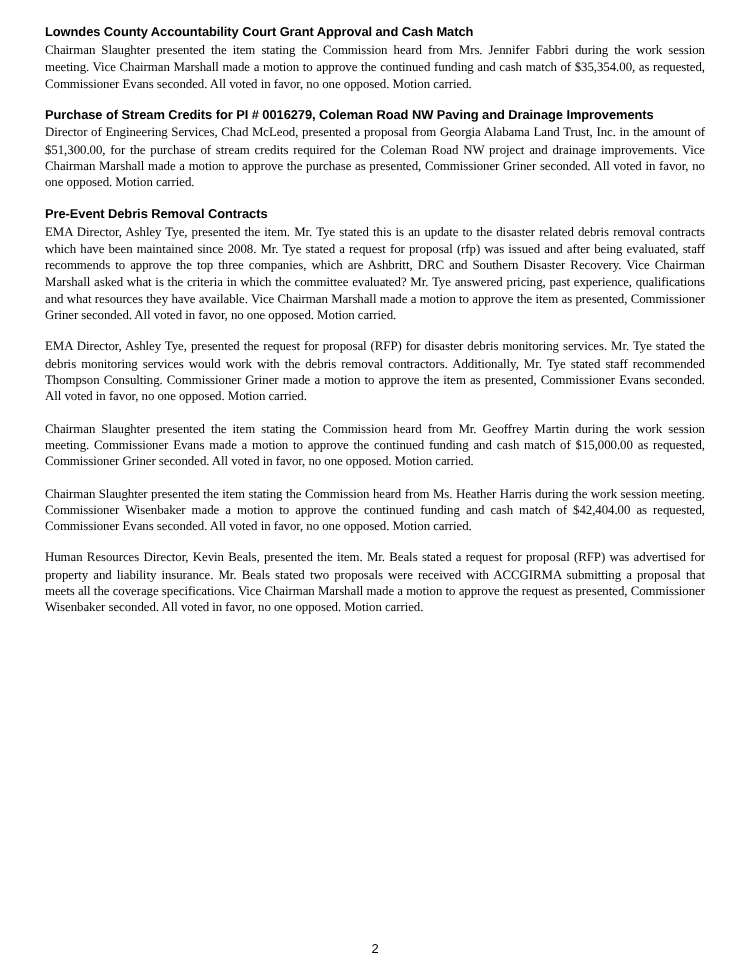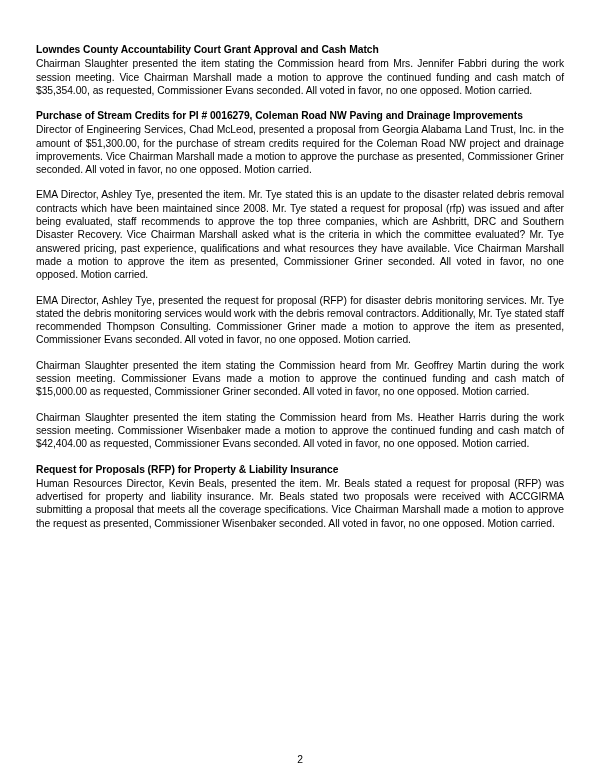--- a/index.html
+++ b/index.html
@@ -12,40 +12,41 @@
     height: 776px;
     font-family: "Liberation Sans", sans-serif;
     color: #000000;
     overflow: hidden;
   }
   .page {
     position: relative;
     width: 600px;
     height: 776px;
     box-sizing: border-box;
-    padding: 43px 36px 20px 36px;
+    padding: 20px 36px 20px 36px;
     background: #ffffff;
   }
   .section {
     margin-bottom: 12px;
   }
   .section-heading {
     font-size: 10.3px;
     font-weight: bold;
     line-height: 13.2px;
     margin: 0 0 1px 0;
     letter-spacing: -0.05px;
   }
   .section-body {
     font-size: 10.3px;
     line-height: 13.3px;
     margin: 0;
     text-align: justify;
     text-justify: inter-word;
     letter-spacing: -0.05px;
+    font-family: Liberation Serif, serif;
   }
   .page-number {
     position: absolute;
     bottom: 10px;
     left: 0;
     width: 600px;
     text-align: center;
     font-size: 10.3px;
     line-height: 13px;
   }
@@ -59,35 +60,35 @@
     <p class="section-heading">Lowndes County Accountability Court Grant Approval and Cash Match</p>
     <p class="section-body">Chairman Slaughter presented the item stating the Commission heard from Mrs. Jennifer Fabbri during the work session meeting.  Vice Chairman Marshall made a motion to approve the continued funding and cash match of $35,354.00, as requested, Commissioner Evans seconded.  All voted in favor, no one opposed.  Motion carried.</p>
   </div>
 
   <div class="section">
     <p class="section-heading">Purchase of Stream Credits for PI # 0016279, Coleman Road NW Paving and Drainage Improvements</p>
     <p class="section-body">Director of Engineering Services, Chad McLeod, presented a proposal from Georgia Alabama Land Trust, Inc. in the amount of $51,300.00, for the purchase of stream credits required for the Coleman Road NW project and drainage improvements.  Vice Chairman Marshall made a motion to approve the purchase as presented, Commissioner Griner seconded.  All voted in favor, no one opposed.  Motion carried.</p>
   </div>
 
   <div class="section">
+    <p class="section-heading">Pre-Event Debris Removal Contracts</p>
     <p class="section-body">EMA Director, Ashley Tye, presented the item.  Mr. Tye stated this is an update to the disaster related debris removal contracts which have been maintained since 2008.   Mr. Tye stated a request for proposal (rfp) was issued and after being evaluated, staff recommends to approve the top three companies, which are Ashbritt, DRC and Southern Disaster Recovery.  Vice Chairman Marshall asked what is the criteria in which the committee evaluated?   Mr. Tye answered pricing, past experience, qualifications and what resources they have available.  Vice Chairman Marshall made a motion to approve the item as presented, Commissioner Griner seconded.  All voted in favor, no one opposed.  Motion carried.</p>
   </div>
 
   <div class="section">
     <p class="section-body">EMA Director, Ashley Tye, presented the request for proposal (RFP) for disaster debris monitoring services.   Mr. Tye stated the debris monitoring services would work with the debris removal contractors. Additionally, Mr. Tye stated staff recommended Thompson Consulting.  Commissioner Griner made a motion to approve the item as presented, Commissioner Evans seconded.  All voted in favor, no one opposed.  Motion carried.</p>
   </div>
 
   <div class="section">
     <p class="section-body">Chairman Slaughter presented the item stating the Commission heard from Mr. Geoffrey Martin during the work session meeting.  Commissioner Evans made a motion to approve the continued funding and cash match of $15,000.00 as requested, Commissioner Griner seconded.  All voted in favor, no one opposed.  Motion carried.</p>
   </div>
 
   <div class="section">
     <p class="section-body">Chairman Slaughter presented the item stating the Commission heard from Ms. Heather Harris during the work session meeting.  Commissioner Wisenbaker made a motion to approve the continued funding and cash match of $42,404.00 as requested, Commissioner Evans seconded.  All voted in favor, no one opposed.  Motion carried.</p>
   </div>
 
   <div class="section">
-    <p class="section-heading">Request for Proposals (RFP) for Property &amp; Liability Insurance</p>
     <p class="section-body">Human Resources Director, Kevin Beals, presented the item.  Mr. Beals stated a request for proposal (RFP) was advertised for property and liability insurance.  Mr. Beals stated two proposals were received with ACCGIRMA submitting a proposal that meets all the coverage specifications.  Vice Chairman Marshall made a motion to approve the request as presented, Commissioner Wisenbaker seconded.  All voted in favor, no one opposed.  Motion carried.</p>
   </div>
 
   <div class="page-number">2</div>
 
 </div>
 
 </body></html>

